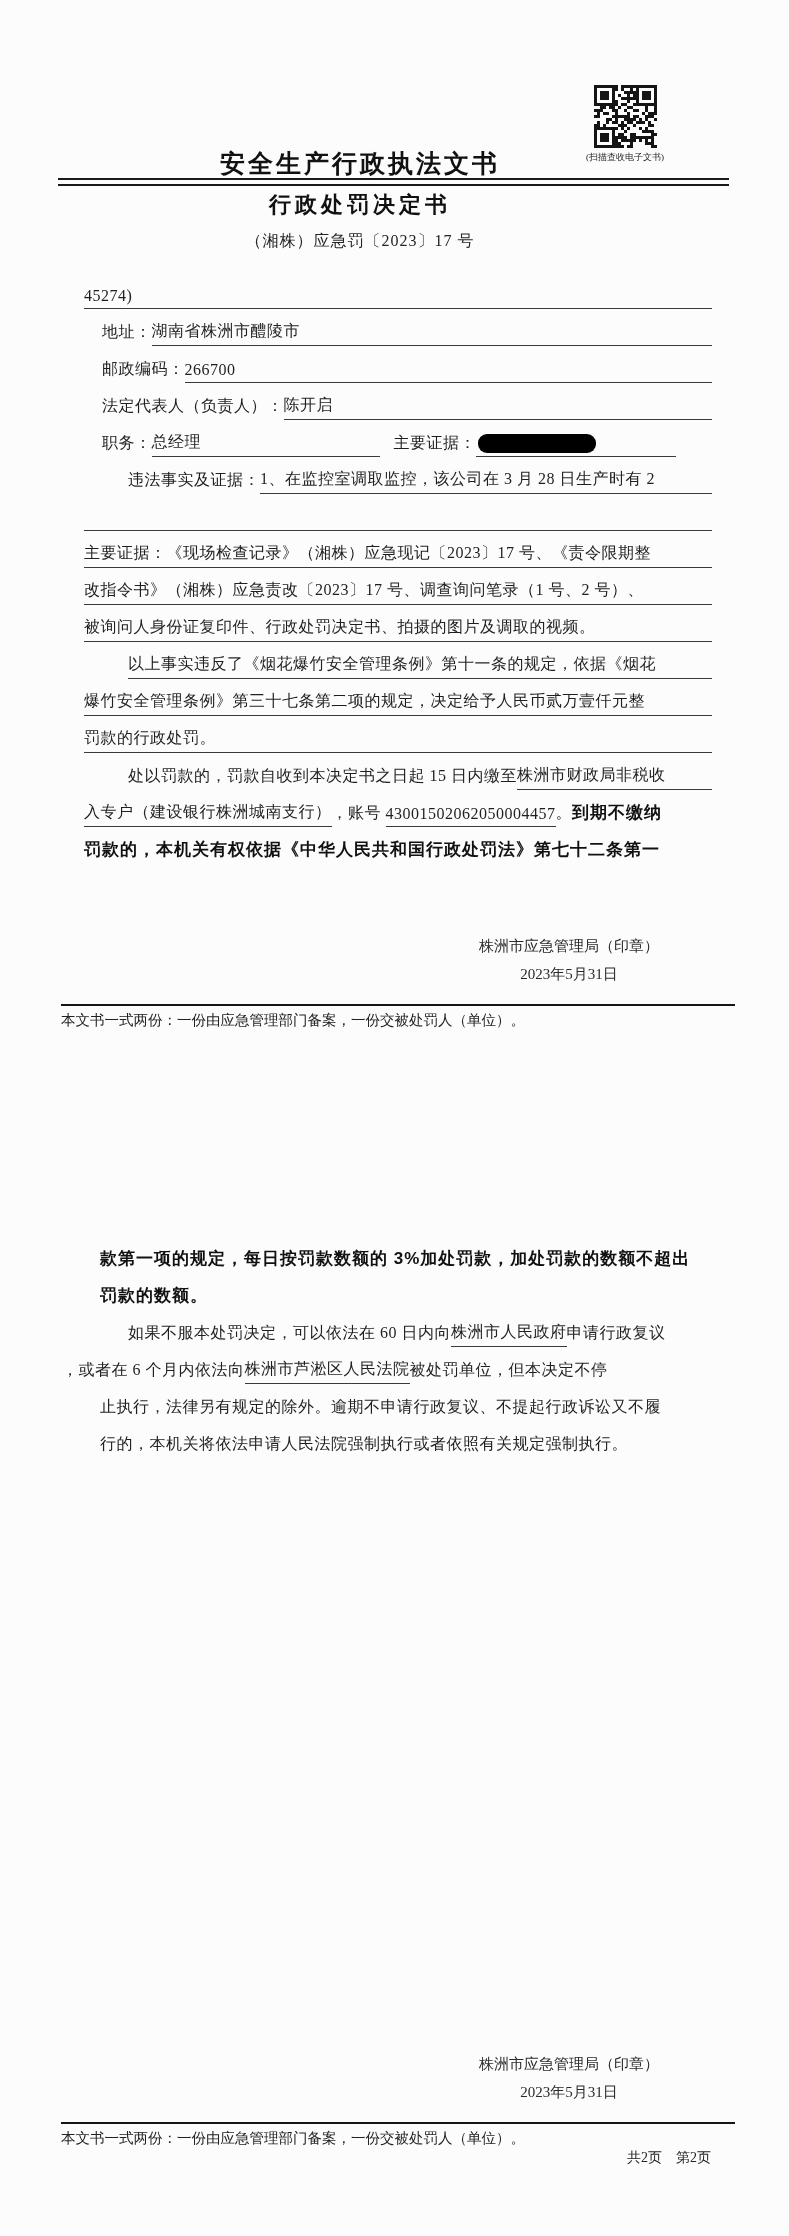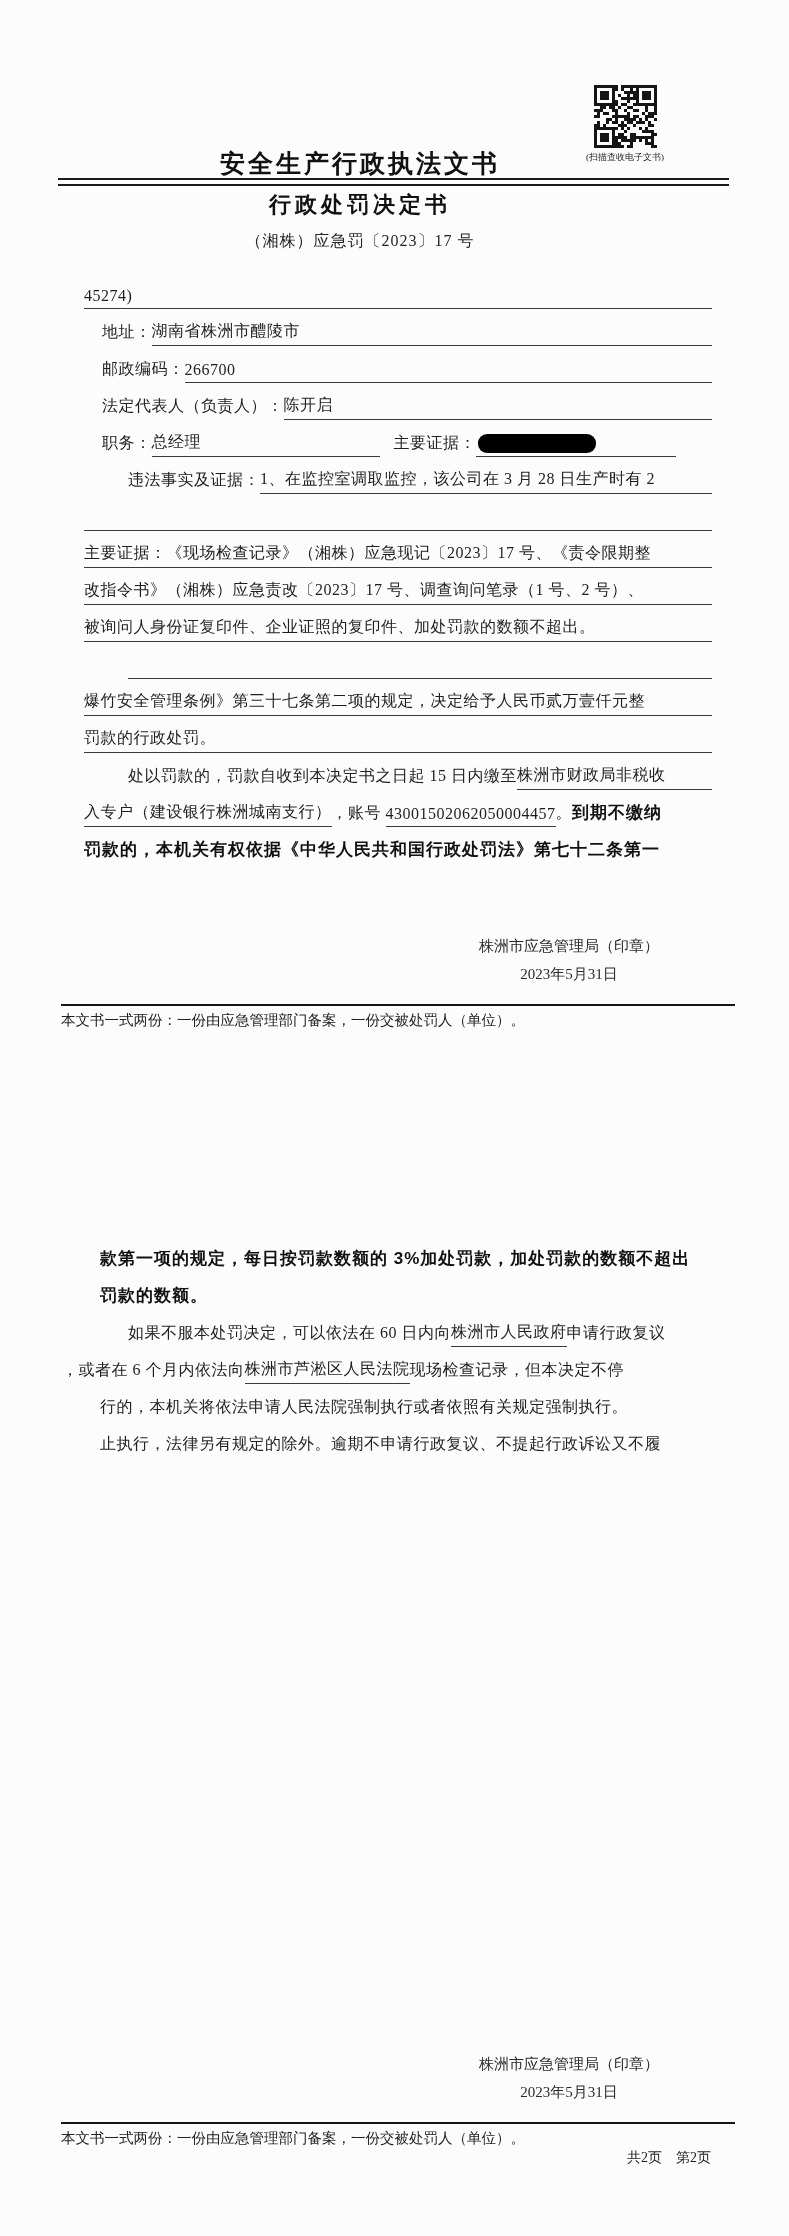--- a/index.html
+++ b/index.html
@@ -339,22 +339,22 @@
     <div class="body-lines" id="body1">
         <div class="line"><span class="u">45274)</span><span class="fill u"></span></div>
         <div class="line" style="padding-left: 18px;"><span>地址：</span><span class="u">湖南省株洲市醴陵市</span><span class="fill u"></span></div>
         <div class="line" style="padding-left: 18px;"><span>邮政编码：</span><span class="u">266700</span><span class="fill u"></span></div>
         <div class="line" style="padding-left: 18px;"><span>法定代表人（负责人）：</span><span class="u">陈开启</span><span class="fill u"></span></div>
         <div class="line" style="padding-left: 18px;"><span>职务：</span><span class="u" style="min-width: 228px;">总经理</span><span style="margin-left: 14px;">主要证据：</span><span class="u fill" style="margin-right: 36px;"><i class="redact"></i></span></div>
         <div class="line" style="padding-left: 44px;"><span>违法事实及证据：</span><span class="u">1、在监控室调取监控，该公司在 3 月 28 日生产时有 2</span><span class="fill u"></span></div>
         <div class="line"><span class="fill u"></span></div>
         <div class="line"><span class="u">主要证据：《现场检查记录》（湘株）应急现记〔2023〕17 号、《责令限期整</span><span class="fill u"></span></div>
         <div class="line"><span class="u">改指令书》（湘株）应急责改〔2023〕17 号、调查询问笔录（1 号、2 号）、</span><span class="fill u"></span></div>
-        <div class="line"><span class="u">被询问人身份证复印件、企业证照的复印件、加处罚款的数额不超出。</span><span class="fill u"></span></div>
-        <div class="line" style="padding-left: 44px;"><span class="fill u"></span></div>
+        <div class="line"><span class="u">被询问人身份证复印件、行政处罚决定书、拍摄的图片及调取的视频。</span><span class="fill u"></span></div>
+        <div class="line" style="padding-left: 44px;"><span class="u">以上事实违反了《烟花爆竹安全管理条例》第十一条的规定，依据《烟花</span><span class="fill u"></span></div>
         <div class="line"><span class="u">爆竹安全管理条例》第三十七条第二项的规定，决定给予人民币贰万壹仟元整</span><span class="fill u"></span></div>
         <div class="line"><span class="u">罚款的行政处罚。</span><span class="fill u"></span></div>
         <div class="line" style="padding-left: 44px;"><span>处以罚款的，罚款自收到本决定书之日起 15 日内缴至</span><span class="u">株洲市财政局非税收</span><span class="fill u"></span></div>
         <div class="line"><span class="u">入专户（建设银行株洲城南支行）</span><span>，账号 </span><span class="u">43001502062050004457</span><span>。</span><span class="b">到期不缴纳</span></div>
         <div class="line"><span class="b">罚款的，本机关有权依据《中华人民共和国行政处罚法》第七十二条第一</span></div>
       </div>
 
     <div class="signature">
       <div>株洲市应急管理局（印章）</div>
       <div>2023年5月31日</div>
@@ -364,23 +364,23 @@
       <div class="footer-note">本文书一式两份：一份由应急管理部门备案，一份交被处罚人（单位）。</div>
     </div>
   </div>
 
   <div class="page" id="page2">
 
     <div class="body-lines" id="body2">
         <div class="line"><span class="b">款第一项的规定，每日按罚款数额的 3%加处罚款，加处罚款的数额不超出</span></div>
         <div class="line"><span class="b">罚款的数额。</span></div>
         <div class="line" style="padding-left: 28px;"><span>如果不服本处罚决定，可以依法在 60 日内向</span><span class="u">株洲市人民政府</span><span>申请行政复议</span></div>
-        <div class="line" style="margin-left: -38px;"><span>，或者在 6 个月内依法向</span><span class="u">株洲市芦淞区人民法院</span><span>现场检查记录，但本决定不停</span></div>
+        <div class="line" style="margin-left: -38px;"><span>，或者在 6 个月内依法向</span><span class="u">株洲市芦淞区人民法院</span><span>被处罚单位，但本决定不停</span></div>
+        <div class="line"><span>止执行，法律另有规定的除外。逾期不申请行政复议、不提起行政诉讼又不履</span></div>
         <div class="line"><span>行的，本机关将依法申请人民法院强制执行或者依照有关规定强制执行。</span></div>
-        <div class="line"><span>止执行，法律另有规定的除外。逾期不申请行政复议、不提起行政诉讼又不履</span></div>
       </div>
 
     <div class="signature">
       <div>株洲市应急管理局（印章）</div>
       <div>2023年5月31日</div>
     </div>
 
     <div class="footer">
       <div class="footer-note">本文书一式两份：一份由应急管理部门备案，一份交被处罚人（单位）。</div>
       <div class="footer-page">共2页　第2页</div>

